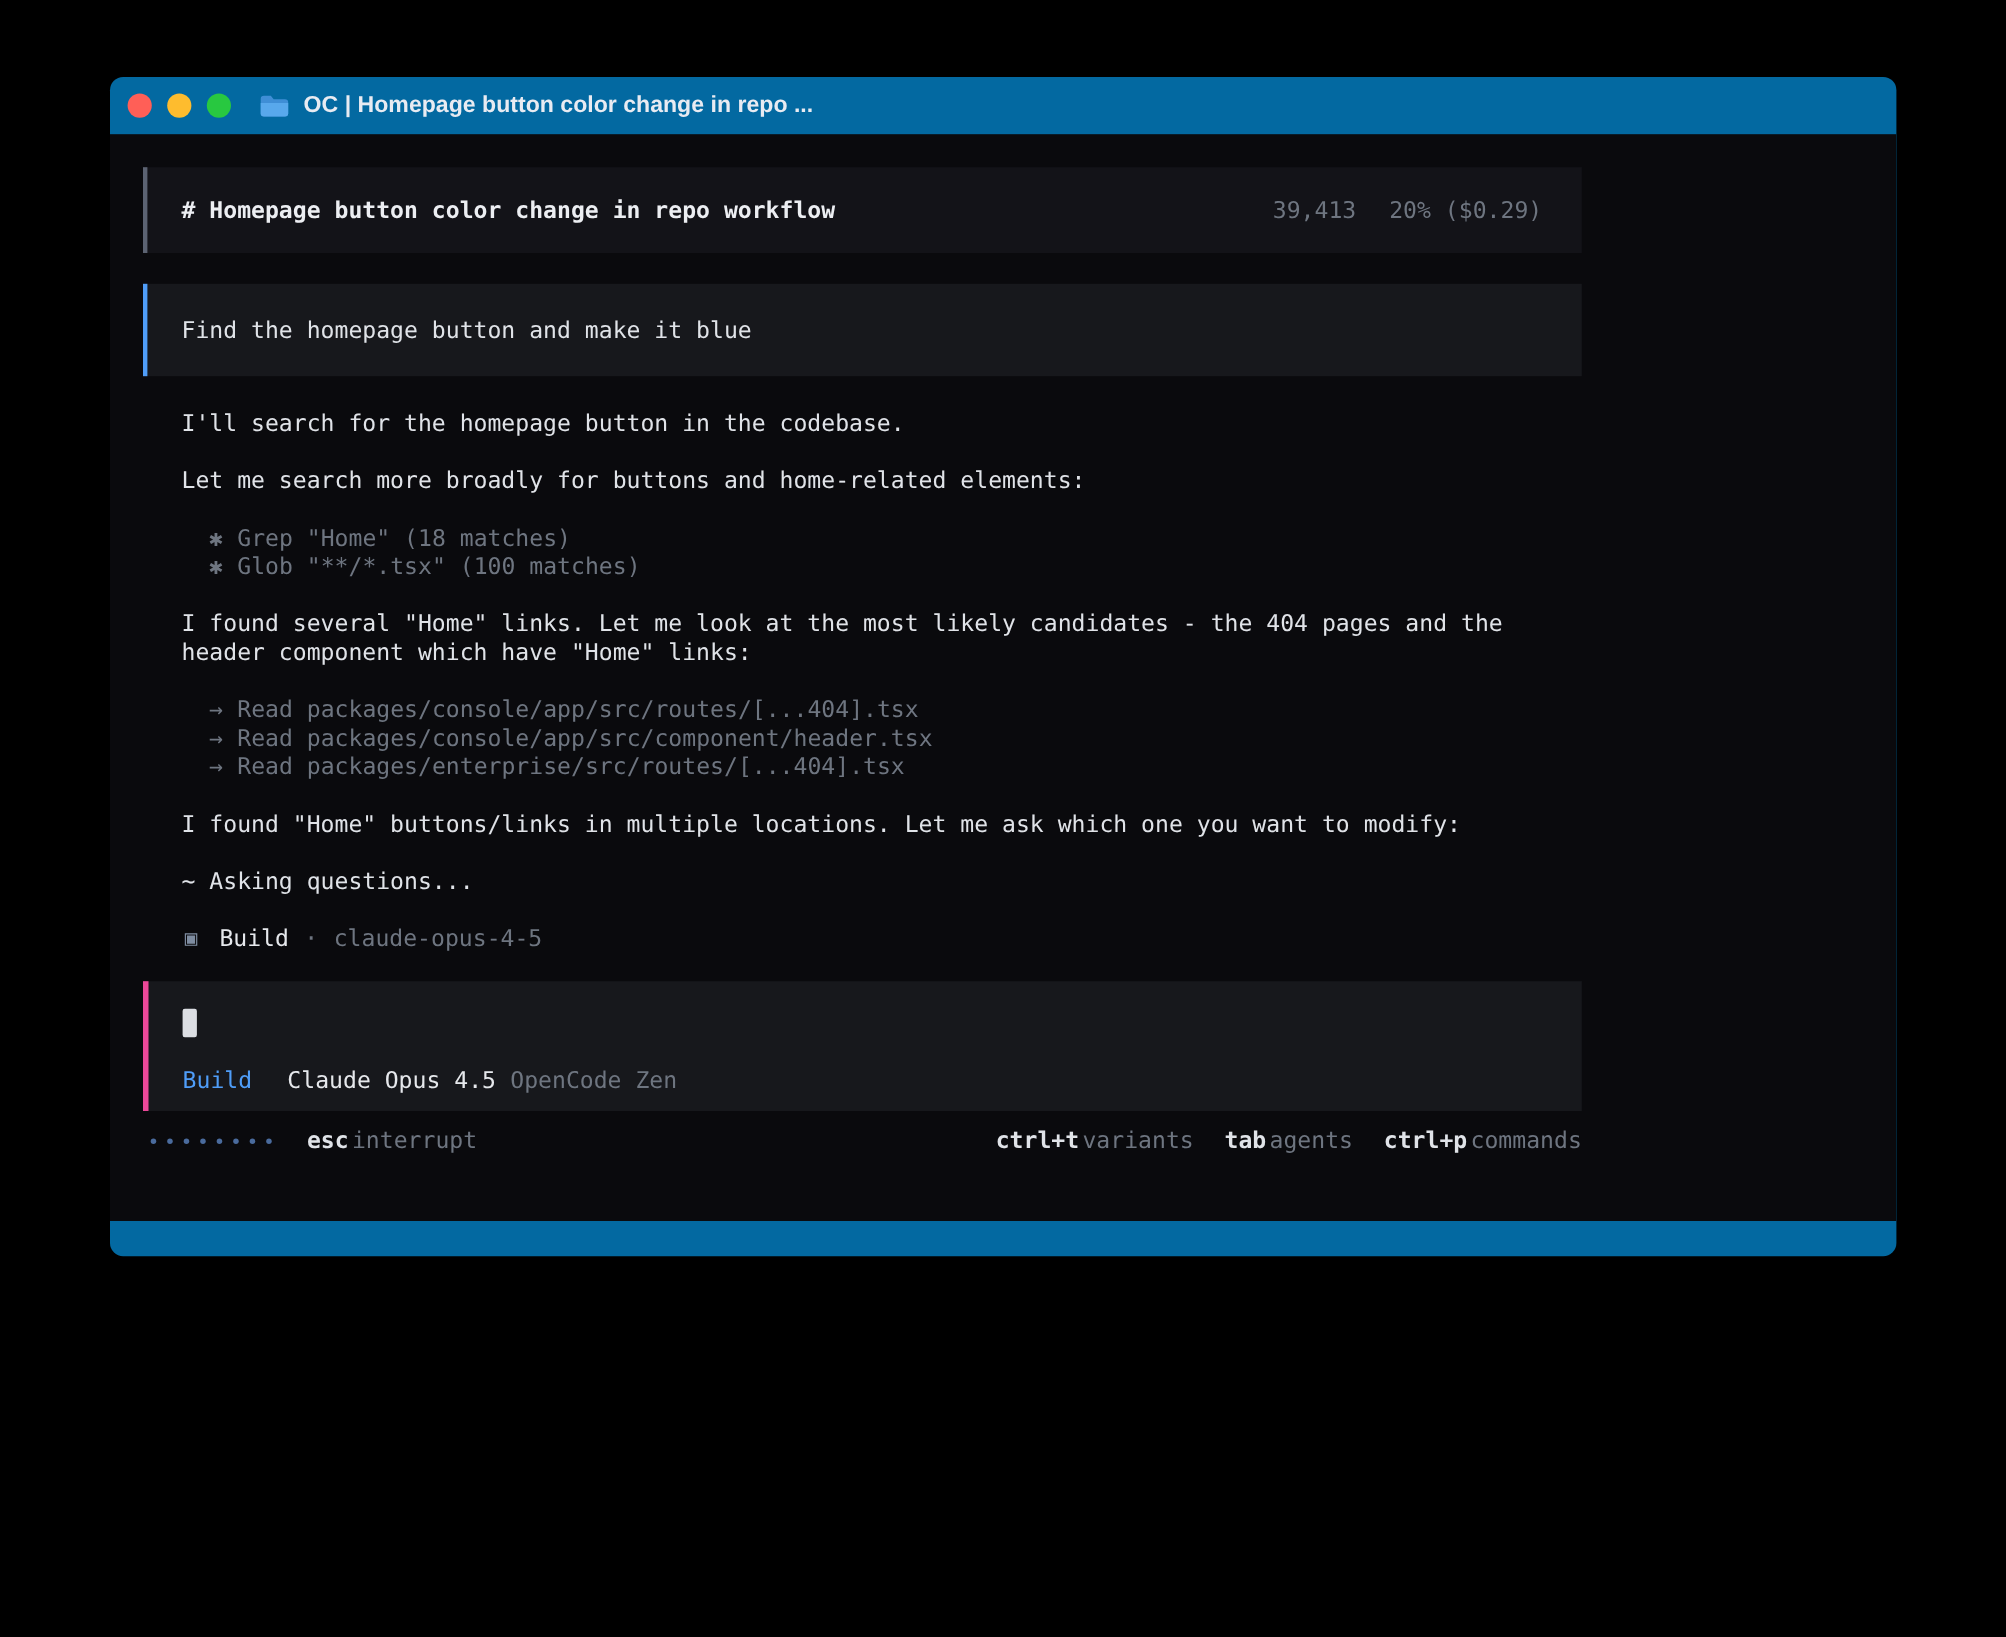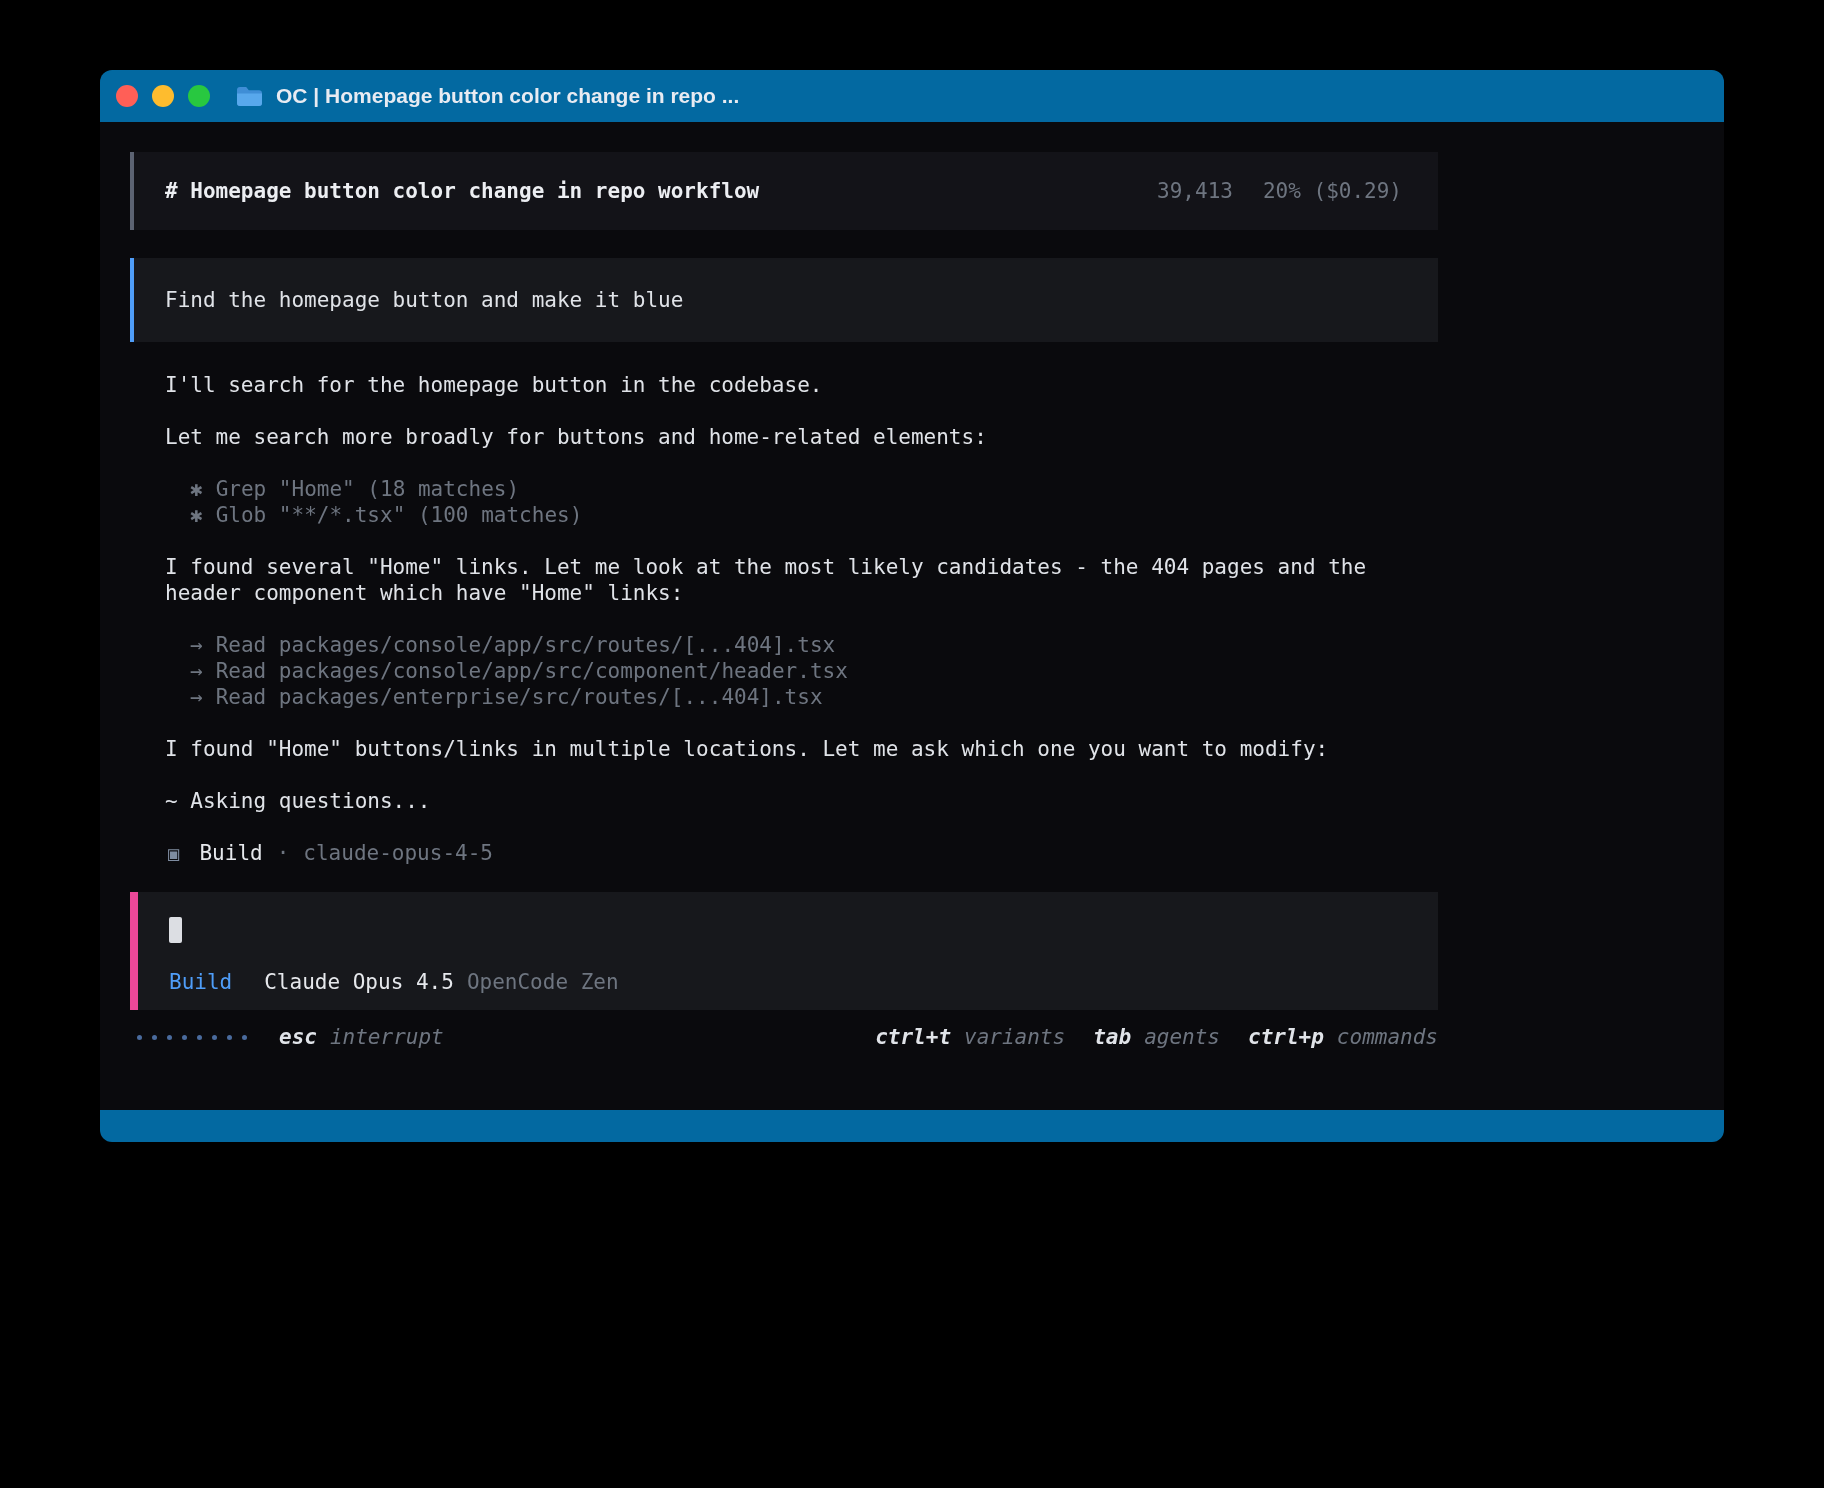--- a/index.html
+++ b/index.html
@@ -79,21 +79,21 @@
   .tblock p { margin: 0; }
   .dim { color: #6e7580; }
   .prefix { margin-right: 13px; }
   .agent-line { margin: 0 0 26px 0; padding-left: 38px; display: flex; align-items: center; }
   .agent-icon { color: #7e8ca0; font-size: 19px; margin-right: 20px; }
   .agent-name { color: #e6e8ec; }
   .agent-sep { color: #6e7580; margin: 0 14px; }
   .agent-model { color: #6e7580; }
   .input-box {
     background: #17181c;
-    border-left: 8px solid #ec4899;
+    border-left: 5px solid #ec4899;
     padding: 25px 31px 15px;
     margin-bottom: 14px;
     cursor: text;
   }
   .cursor {
     display: block;
     width: 13px;
     height: 26px;
     background: #dcdee3;
     border-radius: 2px;
@@ -105,21 +105,21 @@
   .mode-line .provider { color: #6e7580; }
   .statusbar {
     display: flex;
     align-items: center;
     width: 1308px;
     padding-left: 7px;
     height: 26px;
   }
   .dots { display: flex; gap: 10px; margin-right: 32px; align-items: center; }
   .dot { width: 5px; height: 5px; border-radius: 50%; background: #4a6b9d; }
-  .hint { display: flex; gap: 13px; white-space: nowrap; font-style: italic; }
+  .hint { display: flex; gap: 3px; white-space: nowrap; }
   .hint .key { font-weight: bold; color: #e0e3e8; }
   .hint .label { color: #6e7580; }
   .statusbar .right { margin-left: auto; display: flex; }
   .statusbar .right .hint { margin-left: 28px; }
 </style>
 </head>
 <body>
 
 <div class="stage">
   <div class="window">

